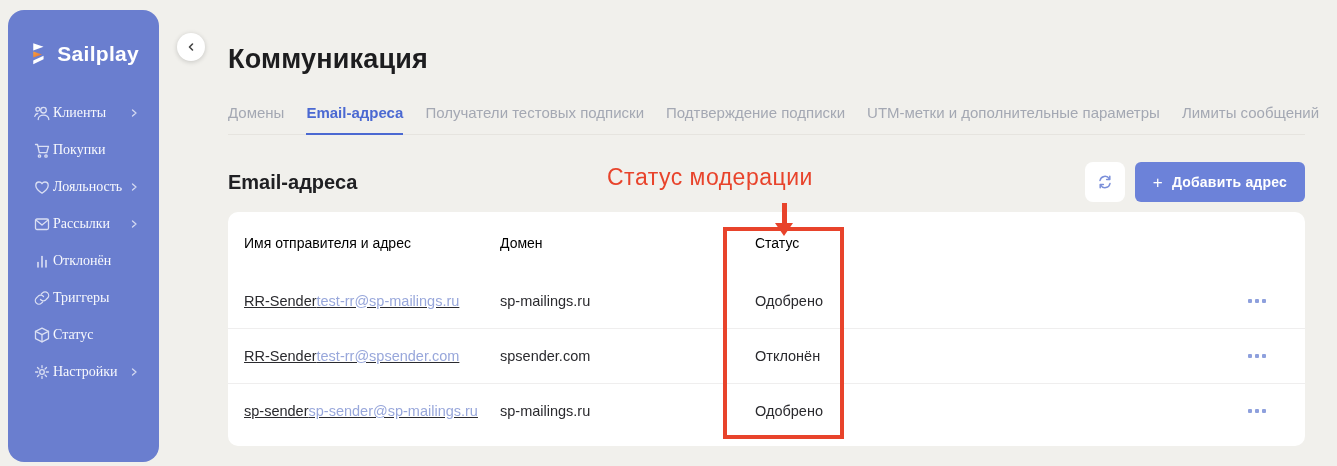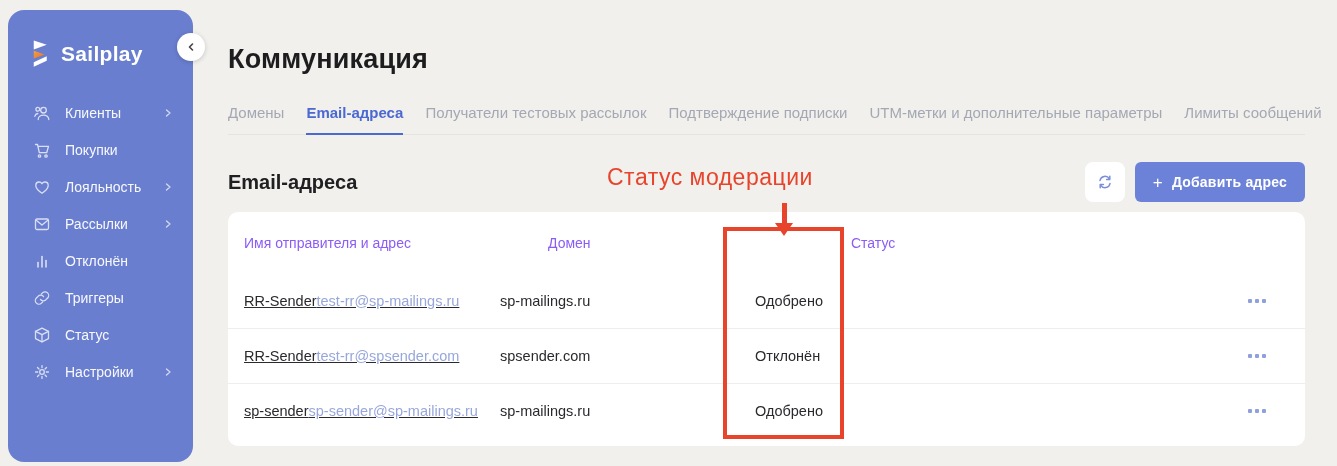--- a/index.html
+++ b/index.html
@@ -7,21 +7,21 @@
   body {
     position: relative;
     background: #f1f0ec;
     font-family: "Liberation Sans", sans-serif;
     overflow: hidden;
     color: #2a2a2e;
   }
   
   .sidebar {
     position: absolute; left: 8px; top: 10px;
-    width: 185px; height: 452px;
+    width: 151px; height: 452px;
     background: #6a7ecf;
     border-radius: 16px;
     text-align: center;
   }
   .side-logo {
     display: flex; align-items: center; gap: 12px;
     padding: 26px 20px 0 24px; height: 62px;
   }
   .side-logo .logo-text {
     color: #ffffff; font-size: 21px; font-weight: 700; letter-spacing: .3px;
@@ -29,23 +29,24 @@
   .collapse-btn {
     position: absolute; left: 169px; top: 23px;
     width: 28px; height: 28px; border-radius: 50%;
     background: #ffffff; border: none; cursor: pointer;
     box-shadow: 0 1px 5px rgba(0,0,0,.18);
     display: flex; align-items: center; justify-content: center;
     z-index: 5;
   }
   .side-nav { margin-top: 22px; }
   .s-item {
-    display: flex; align-items: center; gap: 14px;
+    display: flex; align-items: center; gap: 2px;
     height: 37px; padding: 0 20px 0 25px;
     cursor: pointer;
+    font-family: Liberation Serif, serif;
   }
   .s-item .s-ico { width: 18px; height: 18px; opacity: .75; color: #ffffff; flex: none; display:flex; }
   .s-item .s-label { color: rgba(255,255,255,.95); font-size: 14px; }
   .s-item .s-chev { margin-left: auto; opacity: .7; color:#fff; display:flex; }
   
   .main { position: absolute; left: 228px; top: 0; width: 1077px; }
   .page-title { font-size: 27px; font-weight: 700; color: #1d1d1f; margin-top: 44px; letter-spacing:.2px; }
   .tabs {
     display: flex; gap: 22px; margin-top: 29px;
     border-bottom: 1px solid #e6e4df; padding-bottom: 13px;
@@ -78,21 +79,21 @@
   .card {
     margin-top: 10px; background: #ffffff; border-radius: 10px;
     padding-bottom: 8px; width: 1077px;
   }
   .thead, .trow {
     display: grid;
     grid-template-columns: 256px 255px 150px 1fr 56px;
     align-items: center;
     padding: 0 20px 0 16px;
   }
-  .thead { height: 61px; font-size: 14px; color: #8b5cf6; gap: 48px; }
+  .thead { height: 61px; font-size: 14px; color: #000000; }
   .trow { height: 55px; font-size: 14.5px; color: #2a2a2e; }
   .trow + .trow { border-top: 1px solid #efeeee; }
   .cell-sender { display: flex; align-items: baseline; text-decoration: underline; }
   .sender-name { color: #2a2a2e; }
   .email-link { color: #98a7db; text-decoration: none; cursor: pointer; }
   .row-menu { display: flex; gap: 3px; justify-content: center; cursor: pointer; padding: 6px 4px; }
   .row-menu i { width: 4px; height: 4px; border-radius: 1px; background: #8ea0dd; display: block; }
   
   .ann-text {
     position: absolute; left: 607px; top: 164px;
@@ -244,21 +245,21 @@
 
   </nav>
 </aside>
 
 <main class="main">
   <h1 class="page-title">Коммуникация</h1>
 
   <div class="tabs">
     <div class="tab">Домены</div>
     <div class="tab active">Email-адреса</div>
-    <div class="tab">Получатели тестовых рассылок</div>
+    <div class="tab">Получатели тестовых подписки</div>
     <div class="tab">Подтверждение подписки</div>
     <div class="tab">UTM-метки и дополнительные параметры</div>
     <div class="tab">Лимиты сообщений</div>
   </div>
 
   <div class="section-row">
     <h2 class="section-title">Email-адреса</h2>
     <div class="actions">
       <button class="refresh-btn">
         <svg width="18" height="18" viewBox="0 0 18 18" fill="none" stroke="currentColor" stroke-width="1.5" stroke-linecap="round" stroke-linejoin="round">

